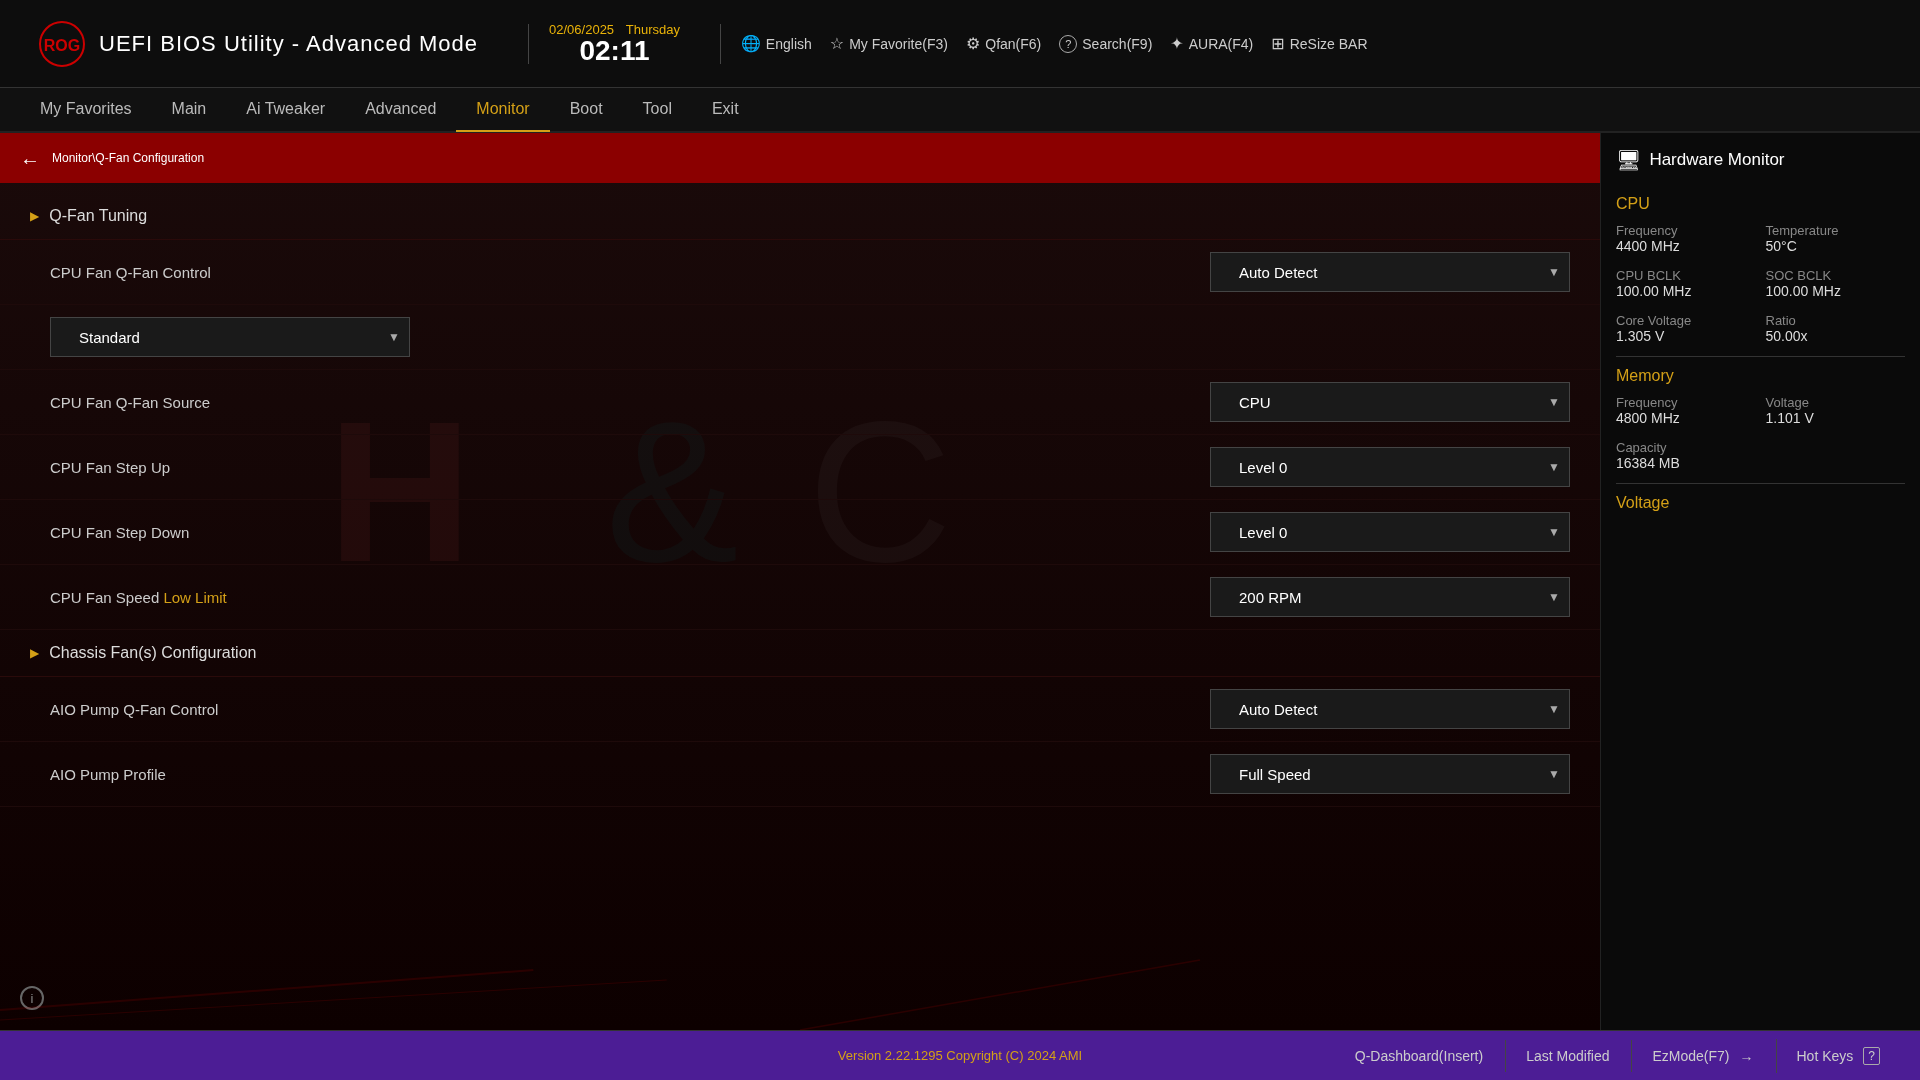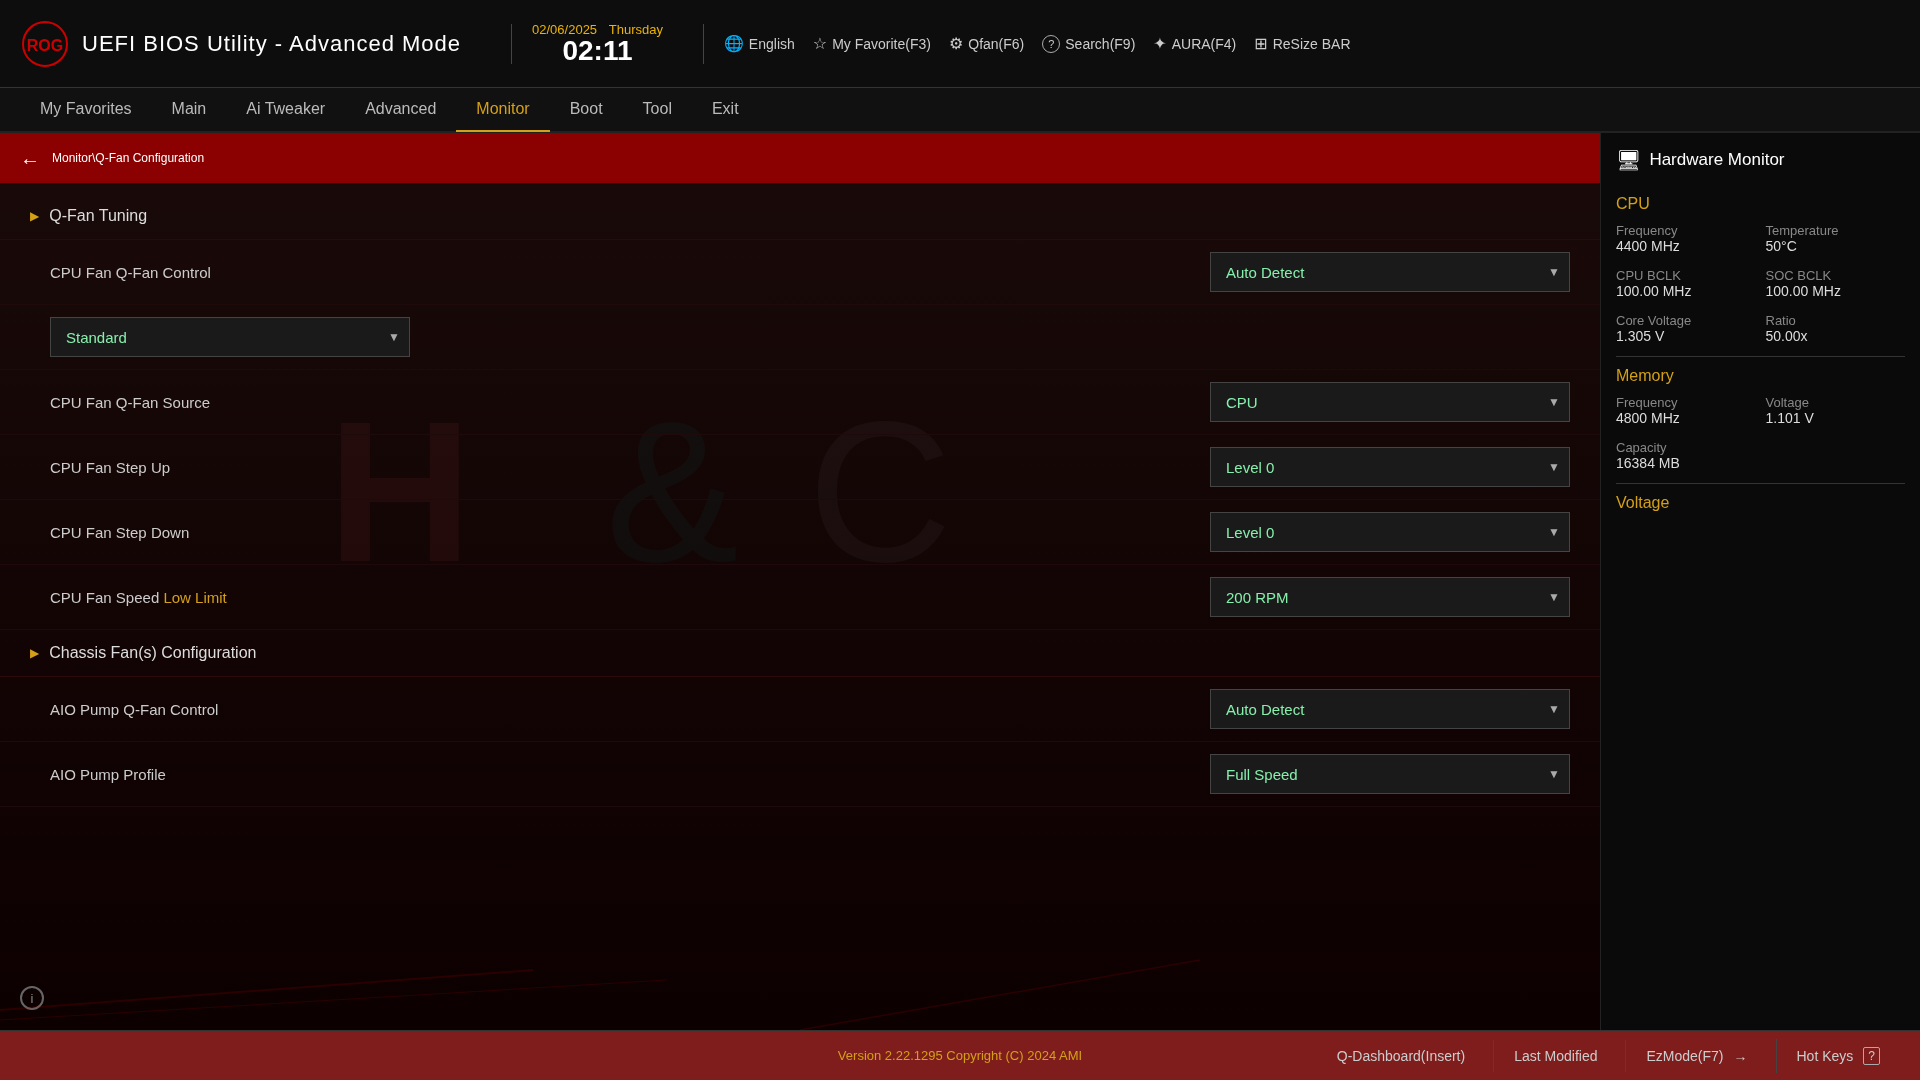--- a/index.html
+++ b/index.html
@@ -23,20 +23,21 @@
       align-items: center;
       padding: 0 20px;
       border-bottom: 1px solid #333;
     }
 
     .header-logo {
       display: flex;
       align-items: center;
       gap: 12px;
       margin-right: 30px;
+      margin-left: 17px;
     }
 
     .rog-logo {
       width: 50px;
       height: 50px;
     }
 
     .header-title {
       color: #fff;
       font-size: 22px;
@@ -207,22 +208,22 @@
     }
 
     .setting-label .low-limit {
       color: #d4a017;
     }
 
     .dropdown {
       width: 100%;
       background: #1a1a1a;
       border: 1px solid #444;
-      color: #86efac;
-      padding: 8px 35px 8px 15px;
+      color: #ffffff;
+      padding: 8px 35px 8px 28px;
       font-size: 15px;
       appearance: none;
       cursor: pointer;
       height: 40px;
     }
 
     .dropdown-wrapper {
       position: relative;
       width: 360px;
     }
@@ -293,21 +294,21 @@
     .hw-divider {
       height: 1px;
       background: #333;
       margin: 10px 0;
     }
 
     
     .footer {
       position: relative;
       z-index: 10;
-      background: #7f1d1d;
+      background: #4c1d95;
       height: 50px;
       display: flex;
       align-items: center;
       justify-content: space-between;
       padding: 0 20px;
       border-top: 1px solid #333;
     }
 
     .footer-info-icon {
       width: 24px;
@@ -317,21 +318,21 @@
       display: flex;
       align-items: center;
       justify-content: center;
       font-size: 13px;
       color: #888;
     }
 
     .footer-right {
       display: flex;
       align-items: center;
-      gap: 8px;
+      gap: 2px;
     }
 
     .footer-btn {
       padding: 8px 20px;
       font-size: 14px;
       color: #ccc;
       border-left: 1px solid #444;
       cursor: pointer;
       display: flex;
       align-items: center;

